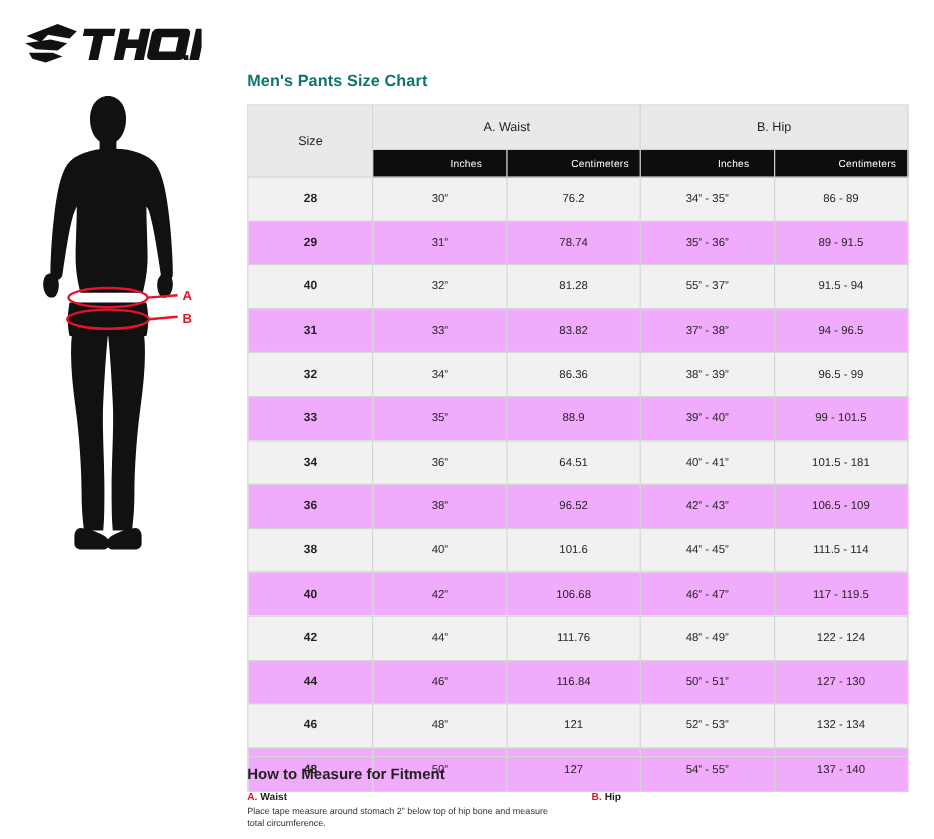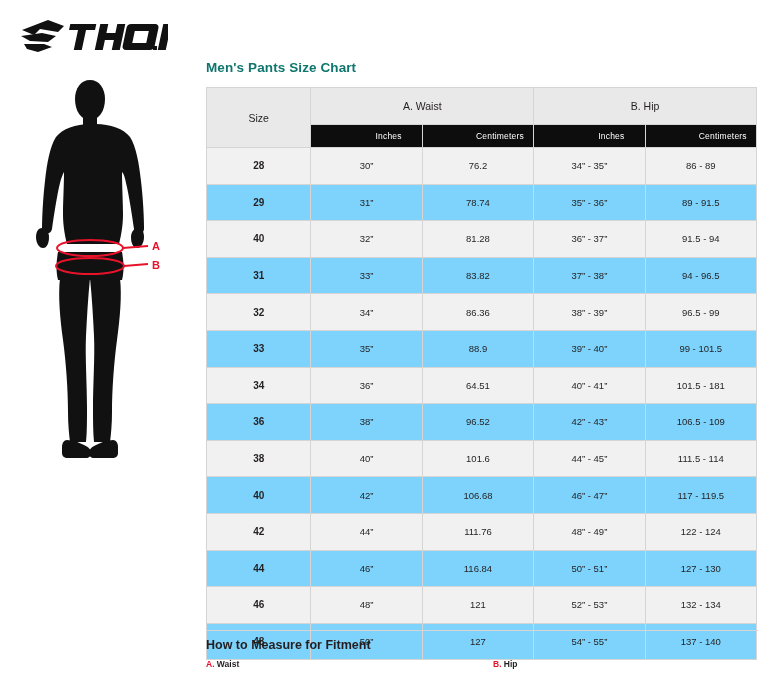--- a/index.html
+++ b/index.html
@@ -85,21 +85,21 @@
     border: 1px solid #0d0d0d;
     letter-spacing: .2px;
     padding-left: 45px;
   }
   tbody tr td {
     height: 33.6px;
     font-size: 9.5px;
     color: #231f20;
   }
   tbody tr.odd td { background: #f1f1f1; }
-  tbody tr.even td { background: #7dd3fc; }
+  tbody tr.even td { background: #f0abfc; }
   tbody tr td.sz { font-weight: bold; font-size: 10px; }
 
   
   #howto {
     position: absolute;
     left: 206px;
     top: 630px;
     width: 552px;
   }
   #howto-title {
@@ -253,21 +253,21 @@
         <td class="sz">29</td>
         <td>31”</td>
         <td>78.74</td>
         <td>35” - 36”</td>
         <td>89 - 91.5</td>
       </tr>
       <tr class="odd">
         <td class="sz">40</td>
         <td>32”</td>
         <td>81.28</td>
-        <td>36” - 37”</td>
+        <td>55” - 37”</td>
         <td>91.5 - 94</td>
       </tr>
       <tr class="even">
         <td class="sz">31</td>
         <td>33”</td>
         <td>83.82</td>
         <td>37” - 38”</td>
         <td>94 - 96.5</td>
       </tr>
       <tr class="odd">
@@ -344,20 +344,21 @@
   </table>
 </div>
 
 <div id="howto">
   <div id="howto-title">How to Measure for Fitment</div>
   <div class="howto-cols">
     <div class="howto-col">
       <div class="howto-head">
         <span class="letter">A.</span><span> Waist</span>
       </div>
+      <div class="howto-body">Place tape measure around stomach 2” below top of hip bone and measure total circumference.</div>
     </div>
     <div class="howto-col">
       <div class="howto-head">
         <span class="letter">B.</span><span> Hip</span>
       </div>
     </div>
   </div>
 </div>
 
 </body></html>

